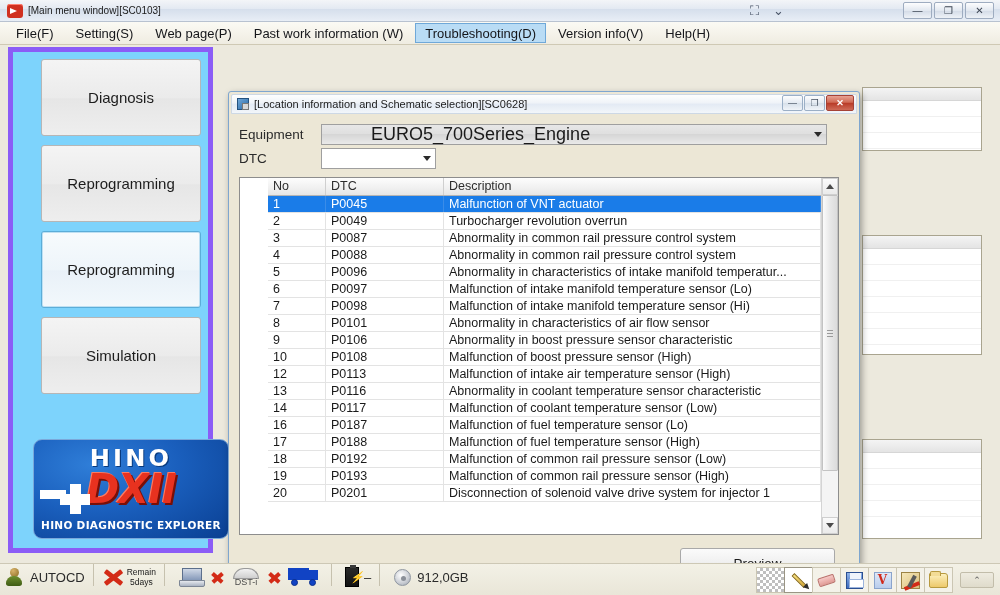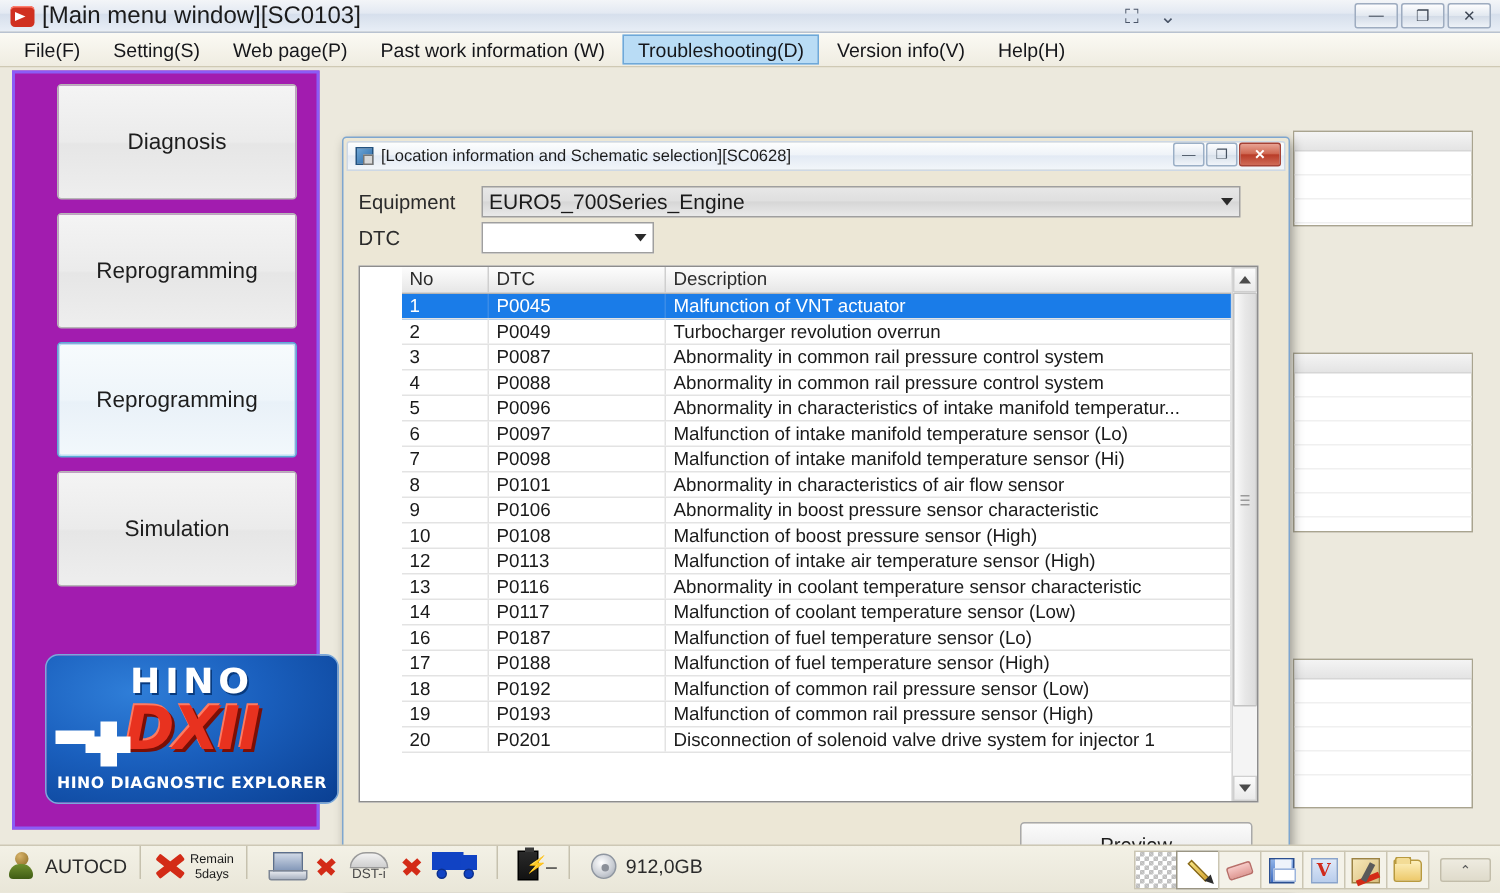--- a/index.html
+++ b/index.html
@@ -28,21 +28,21 @@
     border-radius: 3px;
     position: relative;
     box-shadow: inset 0 1px 0 #ff8070;
   }
   .mainwin-icon:after{
     content:""; position:absolute; left:3px; top:4px;
     border-top:3px solid transparent; border-bottom:3px solid transparent;
     border-left:7px solid #fff;
   }
   .mainwin-title {
-    font-size: 16px; color: #1b1b1b; letter-spacing: 0px;
+    font-size: 10px; color: #1b1b1b; letter-spacing: 0px;
   }
   .mainwin-right-tools {
     position: absolute; right: 216px; top: 3px;
     display: flex; align-items: center; gap: 14px;
   }
   .tool-glyph { font-size: 13px; color: #4a5568; line-height: 16px; }
   .mainwin-btns {
     position: absolute; right: 6px; top: 2px;
     display: flex; gap: 2px;
   }
@@ -77,22 +77,22 @@
 
   
   .content {
     position: absolute; left: 0; top: 45px; width: 1000px; height: 518px;
     background: #ece9dd;
   }
 
   
   .left-panel {
     position: absolute; left: 8px; top: 2px; width: 205px; height: 506px;
-    background: #a21caf;
-    border: 2px solid #8b5cf6;
+    background: #7dd3fc;
+    border: 5px solid #8b5cf6;
   }
   .nav-btn {
     position: absolute; left: 28px; width: 160px; height: 77px;
     background: linear-gradient(to bottom,#f4f4f4,#ebebeb 50%,#e6e6e6 52%,#eeeeee);
     border: 1px solid #b6b6b6;
     border-radius: 3px;
     display: flex; align-items: center; justify-content: center;
     font-size: 15px; color: #1d1d1d;
   }
   .nav-btn.selected {
@@ -216,21 +216,21 @@
     display: flex; align-items: center; position: relative;
   }
   .combo.readonly {
     background: linear-gradient(to bottom,#e7e7e7,#dfdfdf 48%,#d6d6d6 50%,#e9e9e9);
     width: 506px;
   }
   .combo.empty {
     background: #ffffff;
     width: 115px;
   }
-  .combo-text { font-size: 14px; color: #1a1a1a; padding-left: 4px; }
+  .combo-text { font-size: 18px; color: #1a1a1a; padding-left: 4px; margin-left: 45px; }
   .combo-arrow {
     position: absolute; right: 4px; top: 50%; margin-top: -2px;
     width: 0; height: 0;
     border-left: 4px solid transparent;
     border-right: 4px solid transparent;
     border-top: 5px solid #2a2a2a;
   }
 
   
   .grid-wrap {

